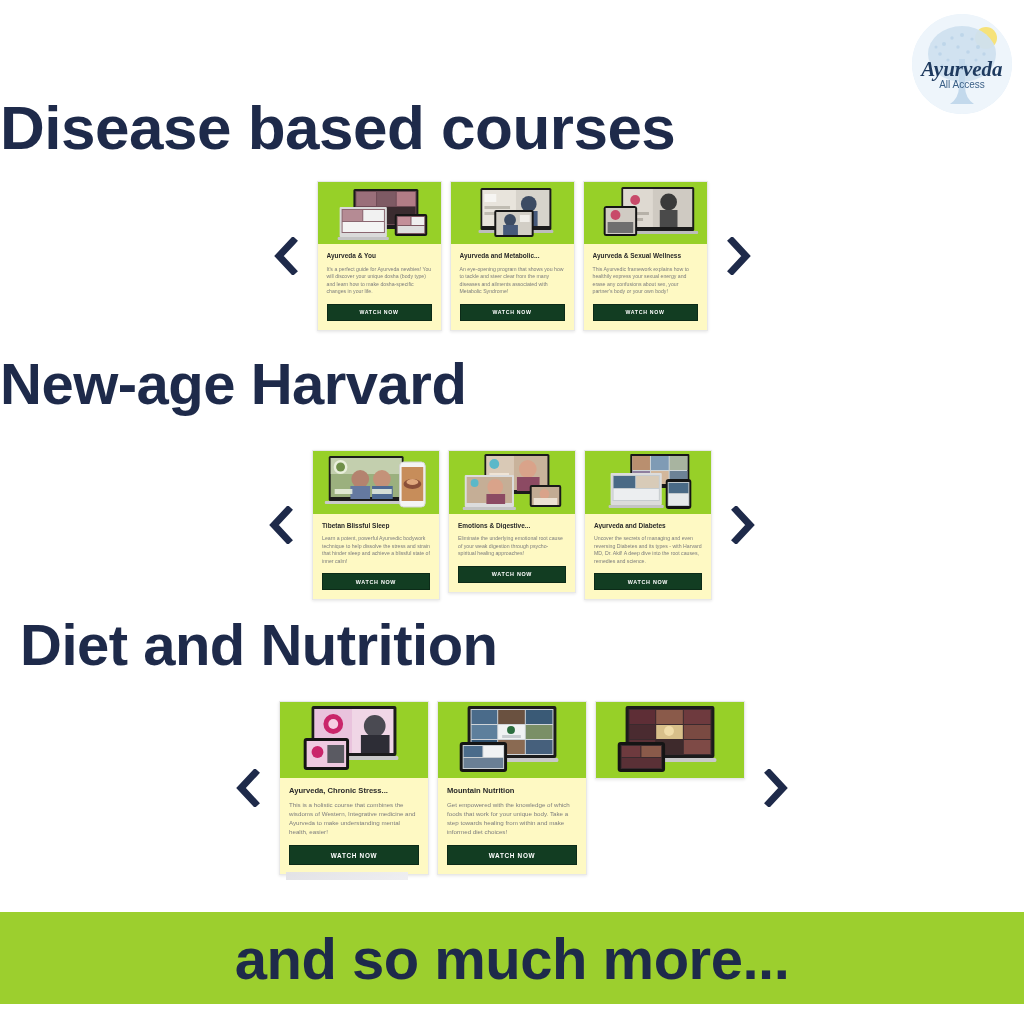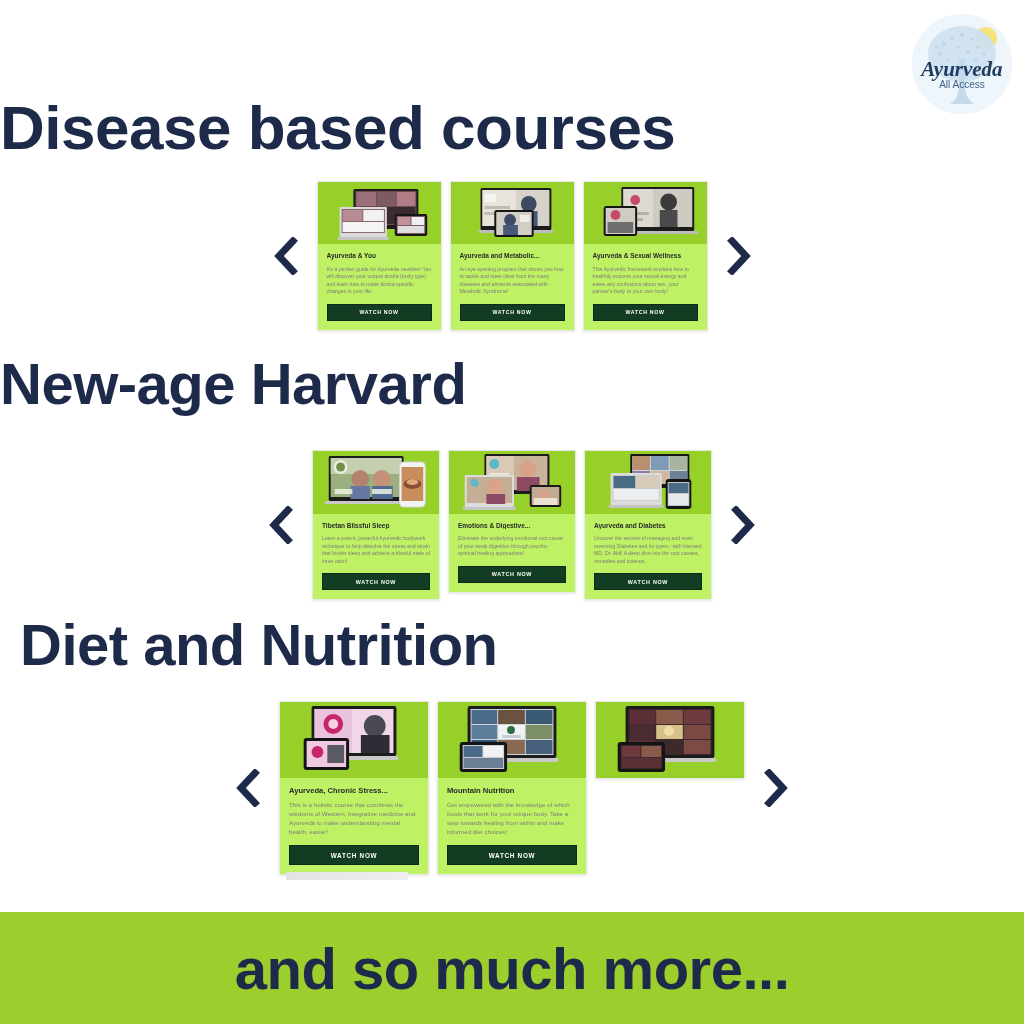--- a/index.html
+++ b/index.html
@@ -69,21 +69,21 @@
   .arrow svg { display: block; }
 
   .cards {
     display: flex;
     gap: 8px;
     align-items: flex-start;
   }
 
   
   .card {
-    background: #bef264;
+    background: #fef9c3;
     border: 1px solid #e8e8e8;
     box-shadow: 0 1px 3px rgba(0,0,0,0.10);
     box-sizing: border-box;
     display: flex;
     flex-direction: column;
     overflow: hidden;
   }
   .card-thumb {
     background: #97d028;
     position: relative;
@@ -152,21 +152,21 @@
     background: linear-gradient(to right, #e2e2e6, #eeeef1);
     opacity: 0.95;
   }
 
   
   .banner {
     position: absolute;
     left: 0;
     top: 912px;
     width: 1024px;
-    height: 112px;
+    height: 92px;
     background: #9ccf2e;
     display: flex;
     align-items: center;
     justify-content: center;
   }
   .banner-text {
     color: #1e2a4a;
     font-size: 58px;
     font-weight: bold;
     letter-spacing: -0.5px;

